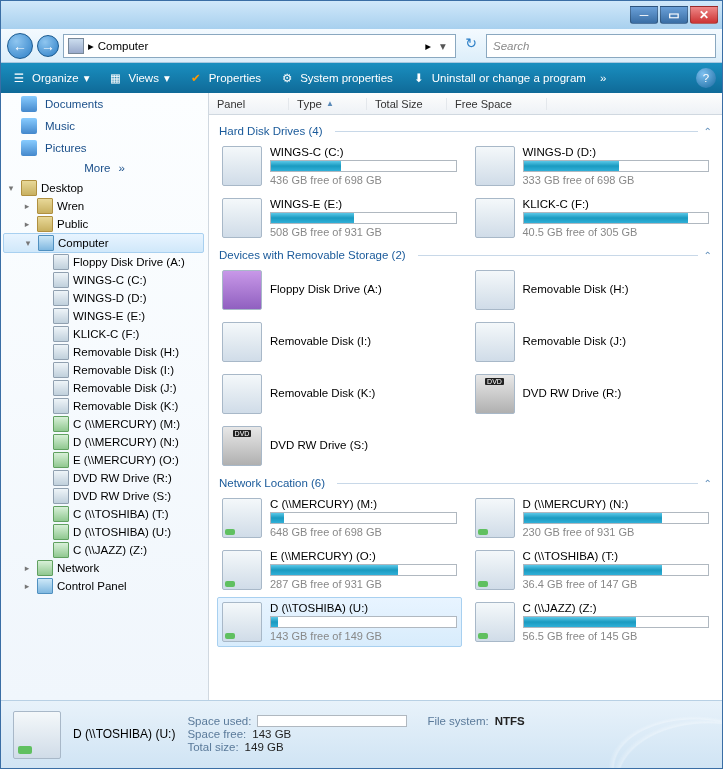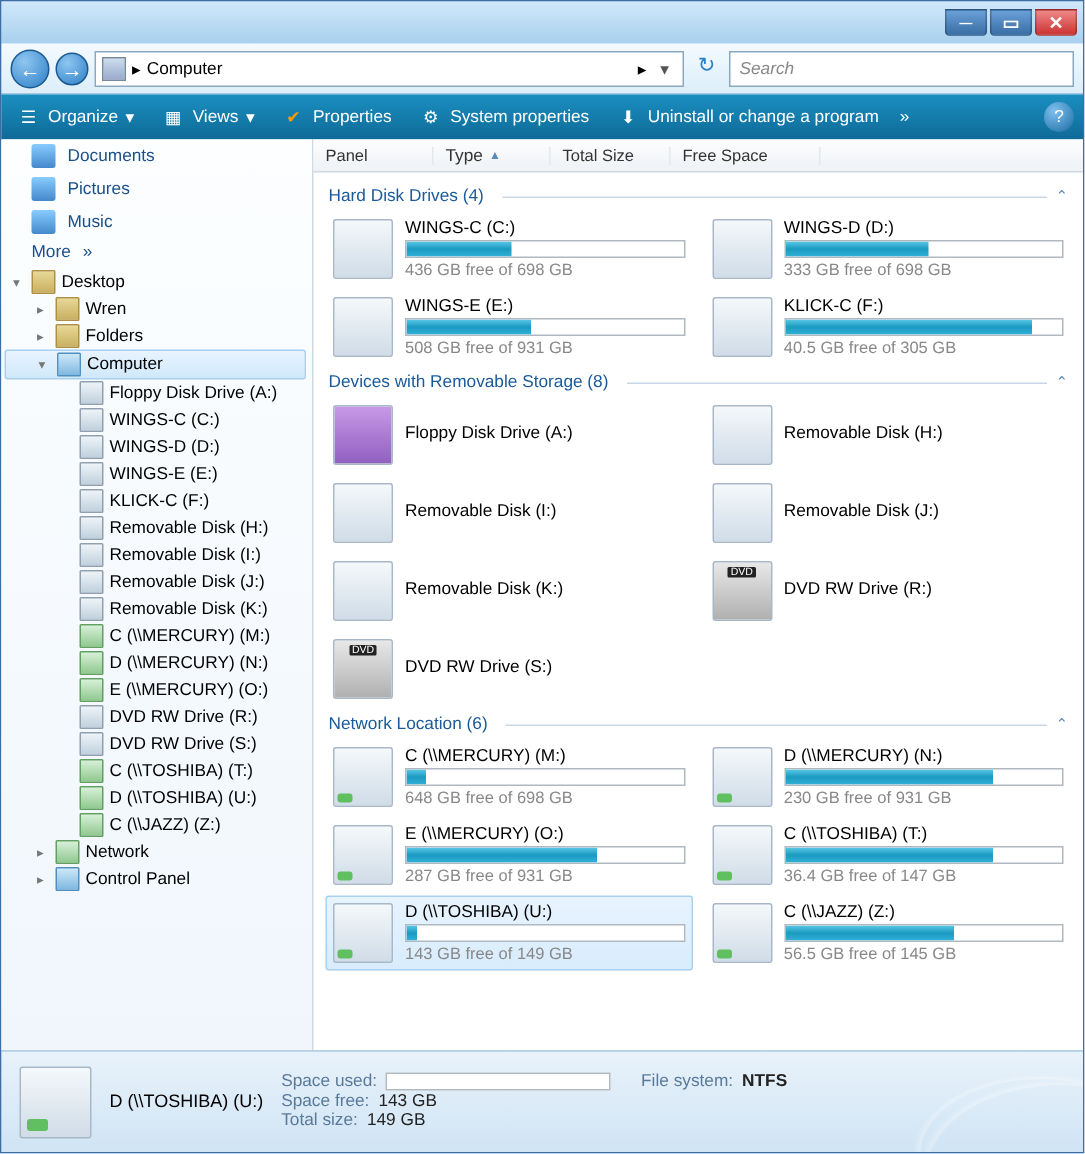--- a/index.html
+++ b/index.html
@@ -133,46 +133,46 @@
 
   <div class="body">
     <div class="leftpane">
       <div class="favlist" id="favlist">
           <div class="fav">
             <span class="favicon"></span>
             <span>Documents</span>
           </div>
           <div class="fav">
             <span class="favicon"></span>
-            <span>Pictures</span>
+            <span>Music</span>
           </div>
           <div class="fav">
             <span class="favicon"></span>
-            <span>Music</span>
+            <span>Pictures</span>
           </div>
         </div>
-      <div class="fav" style="padding:3px 20px;color:#1a4f8a;display:flex;gap:8px;">
+      <div class="fav" style="padding:3px 20px;color:#1a4f8a;display:flex;gap:8px;justify-content:center;">
           <span>More</span>
           <span>»</span>
         </div>
       <div class="tree" id="tree">
           <div class="tnode" style="padding-left: 2px;">
             <span class="twist">▾</span>
             <span class="ticon-s "></span>
             <span>Desktop</span>
           </div>
           <div class="tnode" style="padding-left: 18px;">
             <span class="twist">▸</span>
             <span class="ticon-s "></span>
             <span>Wren</span>
           </div>
           <div class="tnode" style="padding-left: 18px;">
             <span class="twist">▸</span>
             <span class="ticon-s "></span>
-            <span>Folders</span>
+            <span>Public</span>
           </div>
           <div class="tnode sel" style="padding-left: 18px;">
             <span class="twist">▾</span>
             <span class="ticon-s comp"></span>
             <span>Computer</span>
           </div>
           <div class="tnode" style="padding-left: 34px;">
             <span class="twist"></span>
             <span class="ticon-s drive"></span>
             <span>Floppy Disk Drive (A:)</span>
@@ -322,21 +322,21 @@
               <div class="drv-info">
                 <div class="drv-name">KLICK-C (F:)</div>
                 <div class="drv-bar">
                   <div class="drv-fill" style="width:89%"></div>
                 </div>
                 <div class="drv-free">40.5 GB free of 305 GB</div>
               </div>
             </div>
           </div>
           <div class="grouphdr">
-            <span>Devices with Removable Storage (8)</span>
+            <span>Devices with Removable Storage (2)</span>
             <span class="line"></span>
             <span class="chev">⌃</span>
           </div>
           <div class="grid">
             <div class="drv">
               <div class="drv-icon floppy"></div>
               <div class="drv-info">
                 <div class="drv-name">Floppy Disk Drive (A:)</div>
               </div>
             </div>

